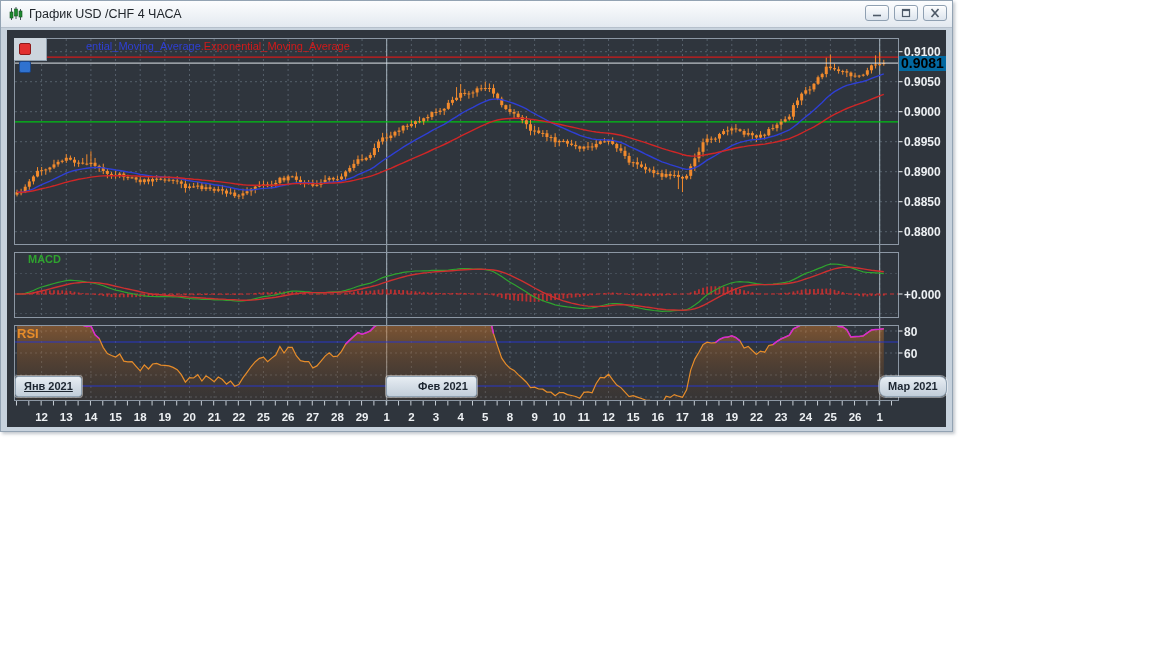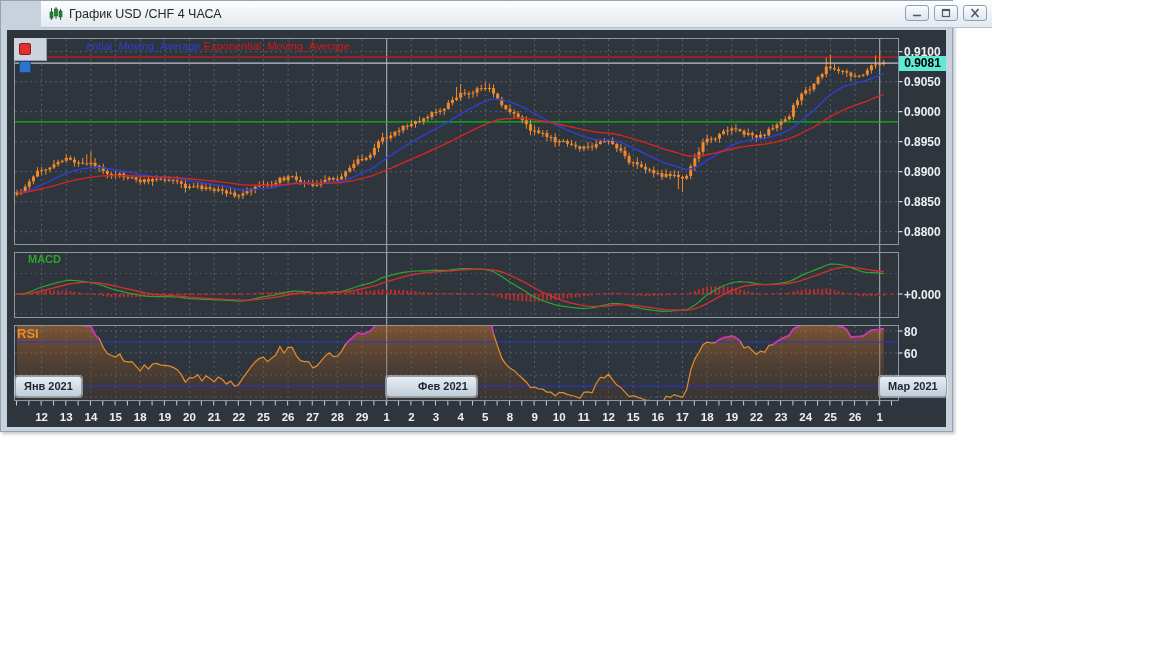--- a/index.html
+++ b/index.html
@@ -1,43 +1,43 @@
 <!DOCTYPE html>
 <html><head>
 <meta charset="utf-8">
 <style>
   html,body{margin:0;padding:0;background:#ffffff;font-family:"Liberation Sans",sans-serif;}
   .page{position:relative;width:1152px;height:648px;background:#ffffff;overflow:hidden;}
   .window{position:absolute;left:0;top:0;width:951px;height:430px;background:#c7d2dd;
           border:1px solid #93a3b3;box-shadow:2px 2px 3px rgba(120,130,145,.45);}
   .titlebar{position:absolute;left:0;top:0;width:100%;height:26px;
-            background:linear-gradient(#fcfdfe,#e3e9f0);border-bottom:1px solid #b6c0cc;z-index:10;margin-left:40px;}
+            background:linear-gradient(#fcfdfe,#e3e9f0);border-bottom:1px solid #b6c0cc;z-index:10;}
   .t-icon{position:absolute;left:7px;top:5px;width:16px;height:16px;}
   .t-title{position:absolute;left:28px;top:0;line-height:26px;font-size:12.5px;color:#21262c;}
   .t-btns{position:absolute;right:5px;top:4px;display:flex;gap:5px;}
   .t-btns button{width:24px;height:16px;padding:0;margin:0;border:1px solid #8fa0b2;border-radius:3px;
                  background:linear-gradient(#fcfdfe,#dde5ee);box-shadow:inset 0 1px 0 #ffffff;cursor:pointer;
                  display:flex;align-items:center;justify-content:center;}
   .client{position:absolute;left:6px;top:29px;width:939px;height:397px;background:#2f353d;z-index:1;}
   #chart-svg{position:absolute;left:0;top:0;width:951px;height:430px;z-index:4;pointer-events:none;}
   .legendbox{position:absolute;left:13px;top:37px;width:32px;height:22px;background:#ccd5dd;
              border-right:1px solid #91a0ae;border-bottom:1px solid #91a0ae;z-index:6;}
   .legendbox .sq{display:inline-block;width:10px;height:10px;border-radius:2px;margin:5px 0 0 5px;vertical-align:top;}
   .sq.red{background:#e23030;border:1px solid #8c1a1a;}
   .sq.blue{background:#2f72d0;border:1px solid #1b4687;}
   .legendtext{position:absolute;left:47px;top:39px;font-size:11px;z-index:5;white-space:nowrap;}
   .lg-blue{color:#2e3fd4;margin-left:38px;} .lg-red{color:#d21a1a;}
   .macd-label{position:absolute;left:27px;top:252px;font-size:11px;font-weight:bold;color:#2fa32f;z-index:5;}
   .rsi-label{position:absolute;left:16px;top:325px;font-size:13px;font-weight:bold;color:#e68c2a;z-index:5;}
   .monthbox{position:absolute;top:375px;height:15px;padding:2px 8px;background:linear-gradient(#e7edf3,#c2ceda);
             border:1px solid #8fa1b2;border-radius:3px;box-shadow:0 0 0 1px rgba(255,255,255,.45);
             font-size:11px;font-weight:bold;color:#1c2530;line-height:15px;z-index:6;}
-  .m0{left:14px;} .m1{left:385px;padding-left:31px;} .m2{left:878px;}
-  .pricetag{position:absolute;left:898px;top:55px;width:47px;height:15px;background:#5eead4;color:#000000;
-            font-size:12px;font-weight:bold;text-align:center;line-height:15px;z-index:6;}
+  .m0{left:14px;text-decoration:underline;} .m1{left:385px;padding-left:31px;} .m2{left:878px;border-radius:7px;}
+  .pricetag{position:absolute;left:898px;top:55px;width:47px;height:15px;background:#0369a1;color:#000000;
+            font-size:14px;font-weight:bold;text-align:center;line-height:15px;z-index:6;}
 </style>
 </head>
 <body>
 
 <div class="page">
   <div class="window">
 
     <div class="titlebar">
       <span class="t-icon">
         <svg width="16" height="16" viewBox="0 0 16 16">

